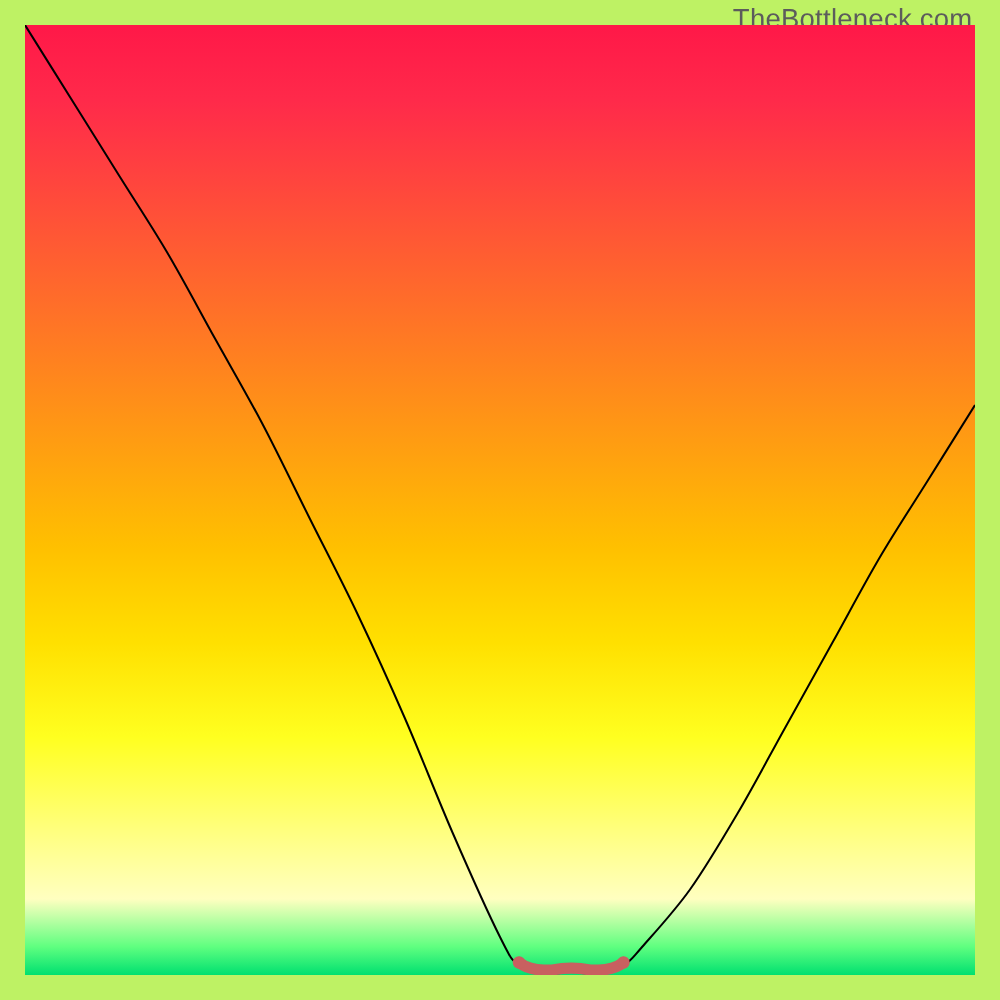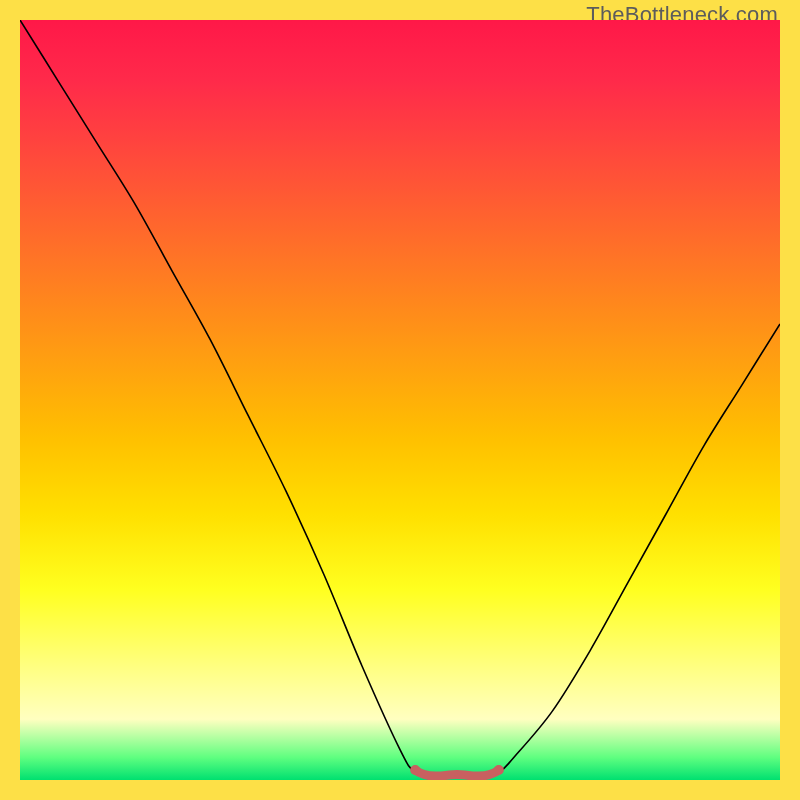--- a/index.html
+++ b/index.html
@@ -1,21 +1,21 @@
 <!DOCTYPE html>
 <html><head>
 <meta charset="utf-8">
 <style>
   * { margin: 0; padding: 0; box-sizing: border-box; }
   html, body { width: 800px; height: 800px; overflow: hidden; }
   .container {
     position: relative;
     width: 800px;
     height: 800px;
-    background: #fde047;
+    background: #bef264;
   }
   .plot-area {
     position: absolute;
     left: 20px;
     top: 20px;
     width: 760px;
     height: 760px;
     background: linear-gradient(to bottom,
       #ff1848 0%,
       #ff2a4a 8%,

